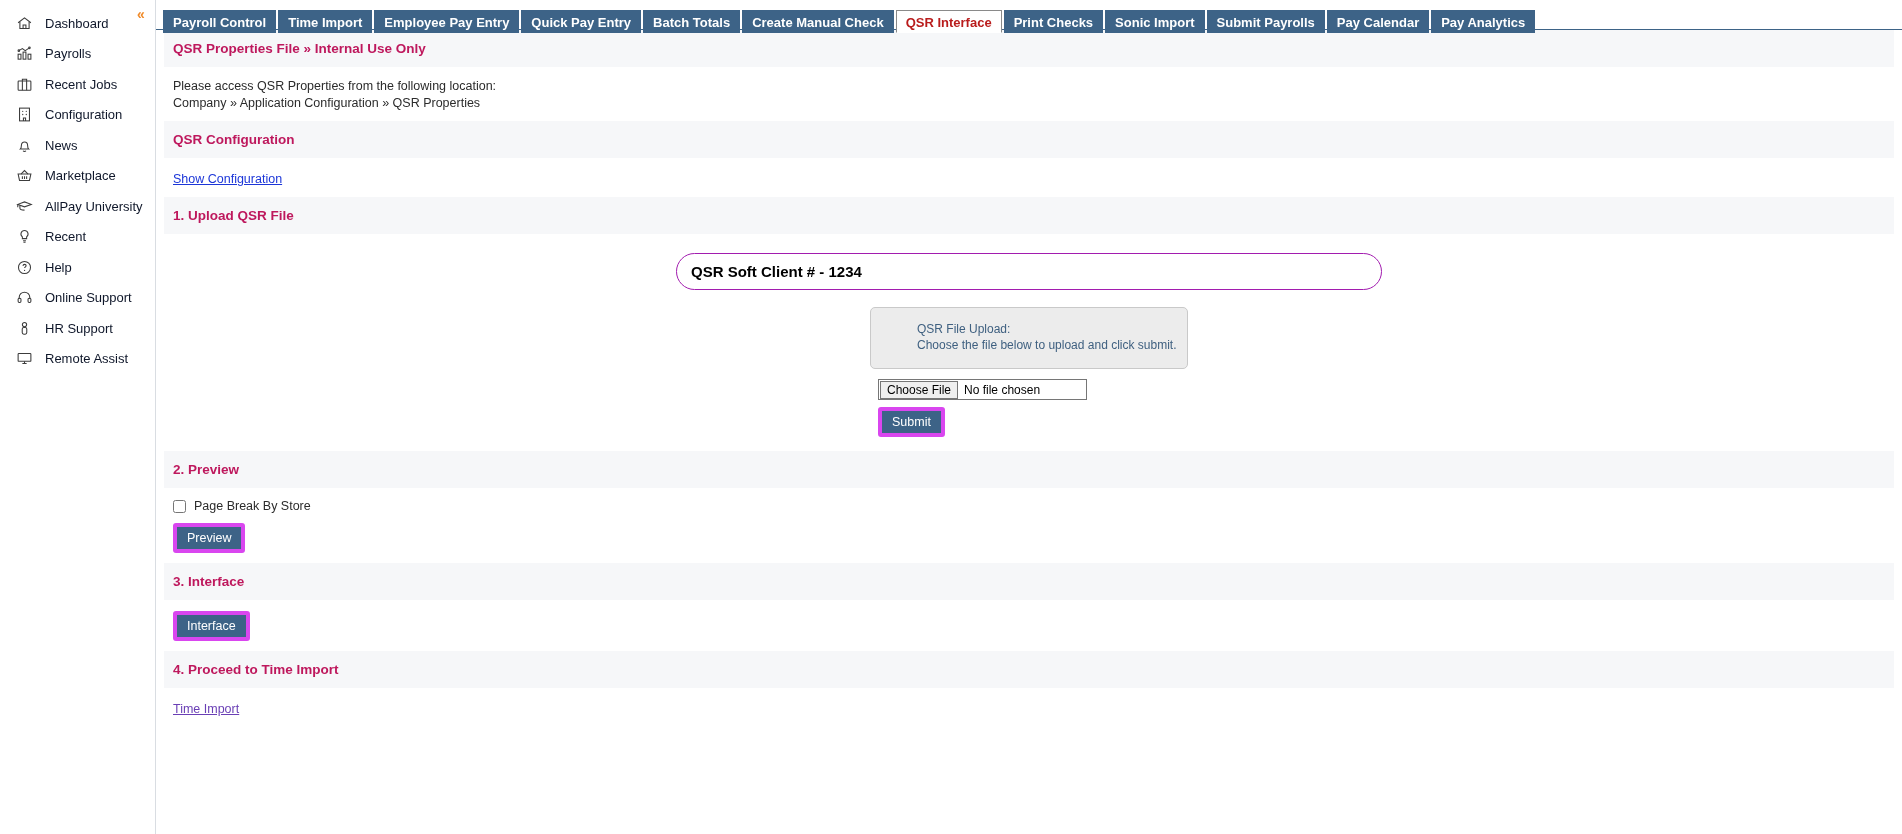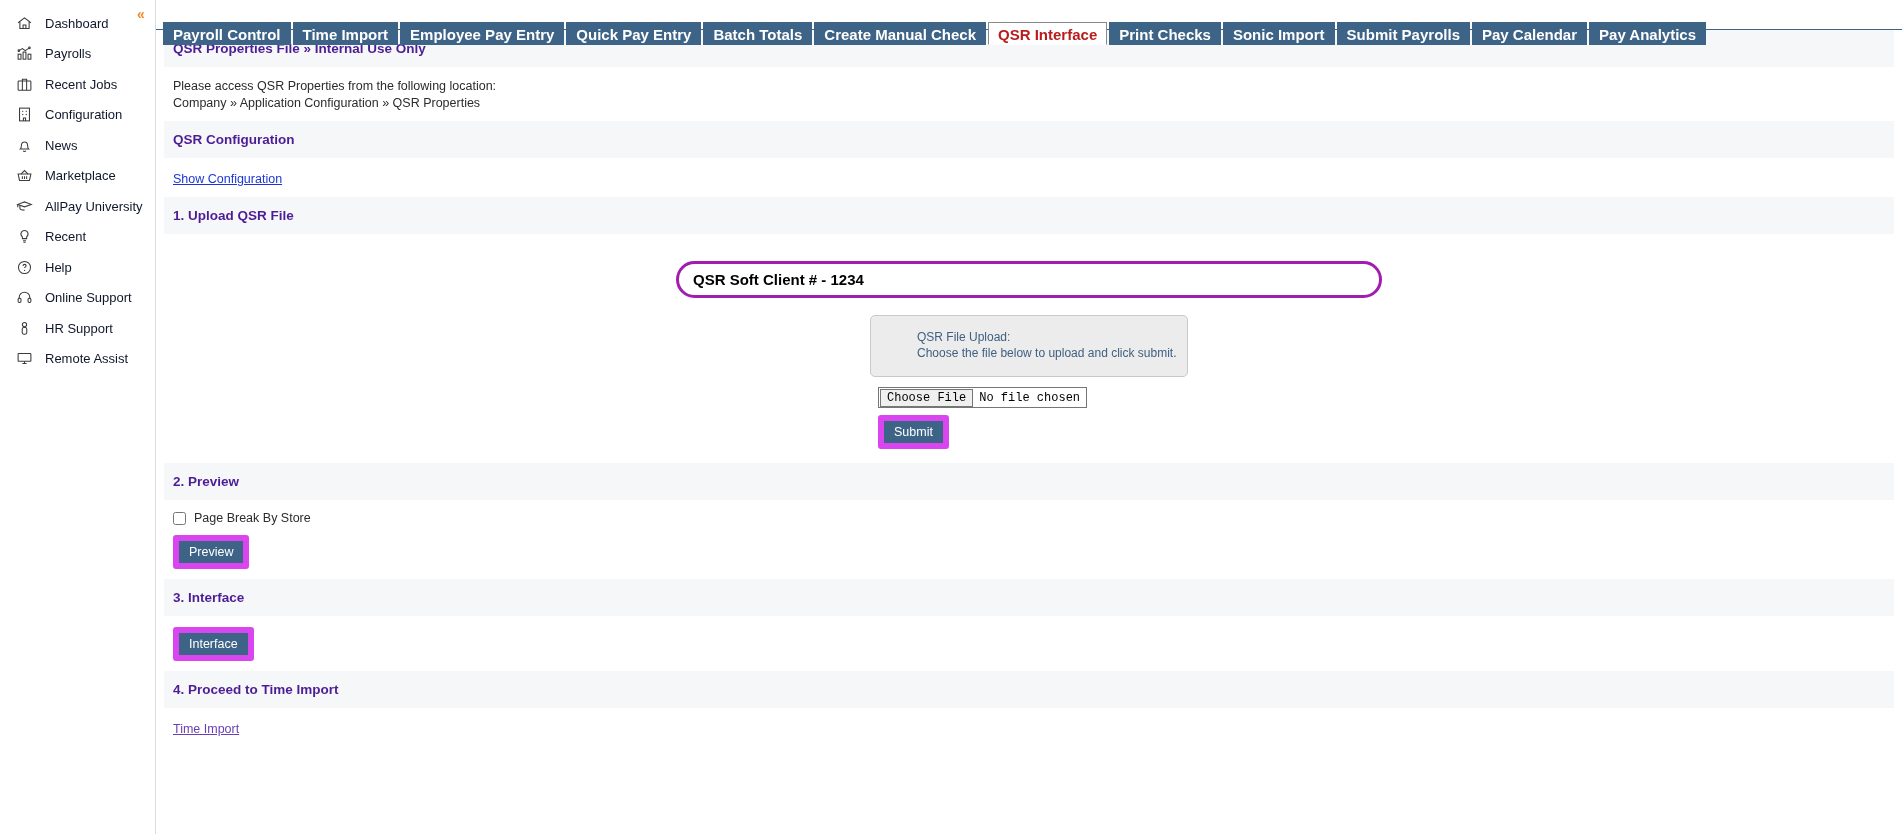--- a/index.html
+++ b/index.html
@@ -82,28 +82,28 @@
     border-bottom: 1px solid #3d6387;
     position: relative;
   }
   .tab {
     height: 23px;
     line-height: 23px;
     padding: 0 9px;
     margin-right: 2px;
     background: #3d6387;
     color: #ffffff;
-    font-size: 15px;
+    font-size: 13px;
     font-weight: bold;
     cursor: pointer;
     white-space: nowrap;
     border: 1px solid #3d6387;
     border-bottom: none;
     position: relative;
-    top: 16px;
+    top: 4px;
   }
   .tab.active {
     background: #ffffff;
     color: #b91c1c;
     border: 1px solid #8a8a8a;
     border-bottom: 1px solid #ffffff;
     z-index: 3;
   }
 
   
@@ -112,21 +112,21 @@
     background: #ffffff;
     padding: 0;
     overflow: hidden;
   }
   .page-inner {
     padding: 0 8px 0 8px;
   }
 
   .section-head {
     background: #f6f7f9;
-    color: #4c1d95;
+    color: #be185d;
     font-size: 13.5px;
     font-weight: bold;
     padding: 11px 0 11px 9px;
     border-bottom: 1px solid #ffffff;
   }
   .section-body {
     background: #ffffff;
     padding: 10px 0 10px 9px;
   }
 
@@ -146,22 +146,22 @@
   .link.visited { color: #6a3fb5; }
 
   
   .upload-wrap {
     padding: 18px 0 14px 0;
     background: #ffffff;
   }
   .client-pill {
     width: 706px;
     height: 37px;
-    margin: 8px auto;
-    border: 3px solid #a21caf;
+    margin: 0 auto;
+    border: 1px solid #a21caf;
     border-radius: 19px;
     display: flex;
     align-items: center;
     padding-left: 14px;
     font-size: 15px;
     font-weight: bold;
     color: #000000;
     background: #ffffff;
   }
   .upload-box {
@@ -172,21 +172,20 @@
     border-radius: 5px;
     padding: 14px 0 14px 46px;
     font-size: 12px;
     color: #3f6080;
     line-height: 1.33;
   }
   .filepick-row {
     width: 318px;
     margin: 10px auto 0 auto;
     padding-left: 8px;
-    font-family: Liberation Mono, monospace;
   }
   .file-input {
     width: 209px;
     height: 21px;
     border: 1px solid #767676;
     background: #ffffff;
     display: flex;
     align-items: center;
     font-size: 12px;
   }
@@ -202,21 +201,21 @@
   }
   .file-name {
     padding-left: 6px;
     color: #000;
     font-size: 12px;
     white-space: nowrap;
   }
   .btn {
     background: #3d6387;
     color: #ffffff;
-    border: 6px solid #d946ef;
+    border: 4px solid #d946ef;
     border-radius: 3px;
     font-size: 12.5px;
     padding: 4px 10px;
     cursor: pointer;
     font-family: "Liberation Sans", sans-serif;
     display: inline-block;
   }
   .submit-wrap { width:318px; margin: 7px auto 0 auto; padding-left: 8px; }
 
   .cb-row {

